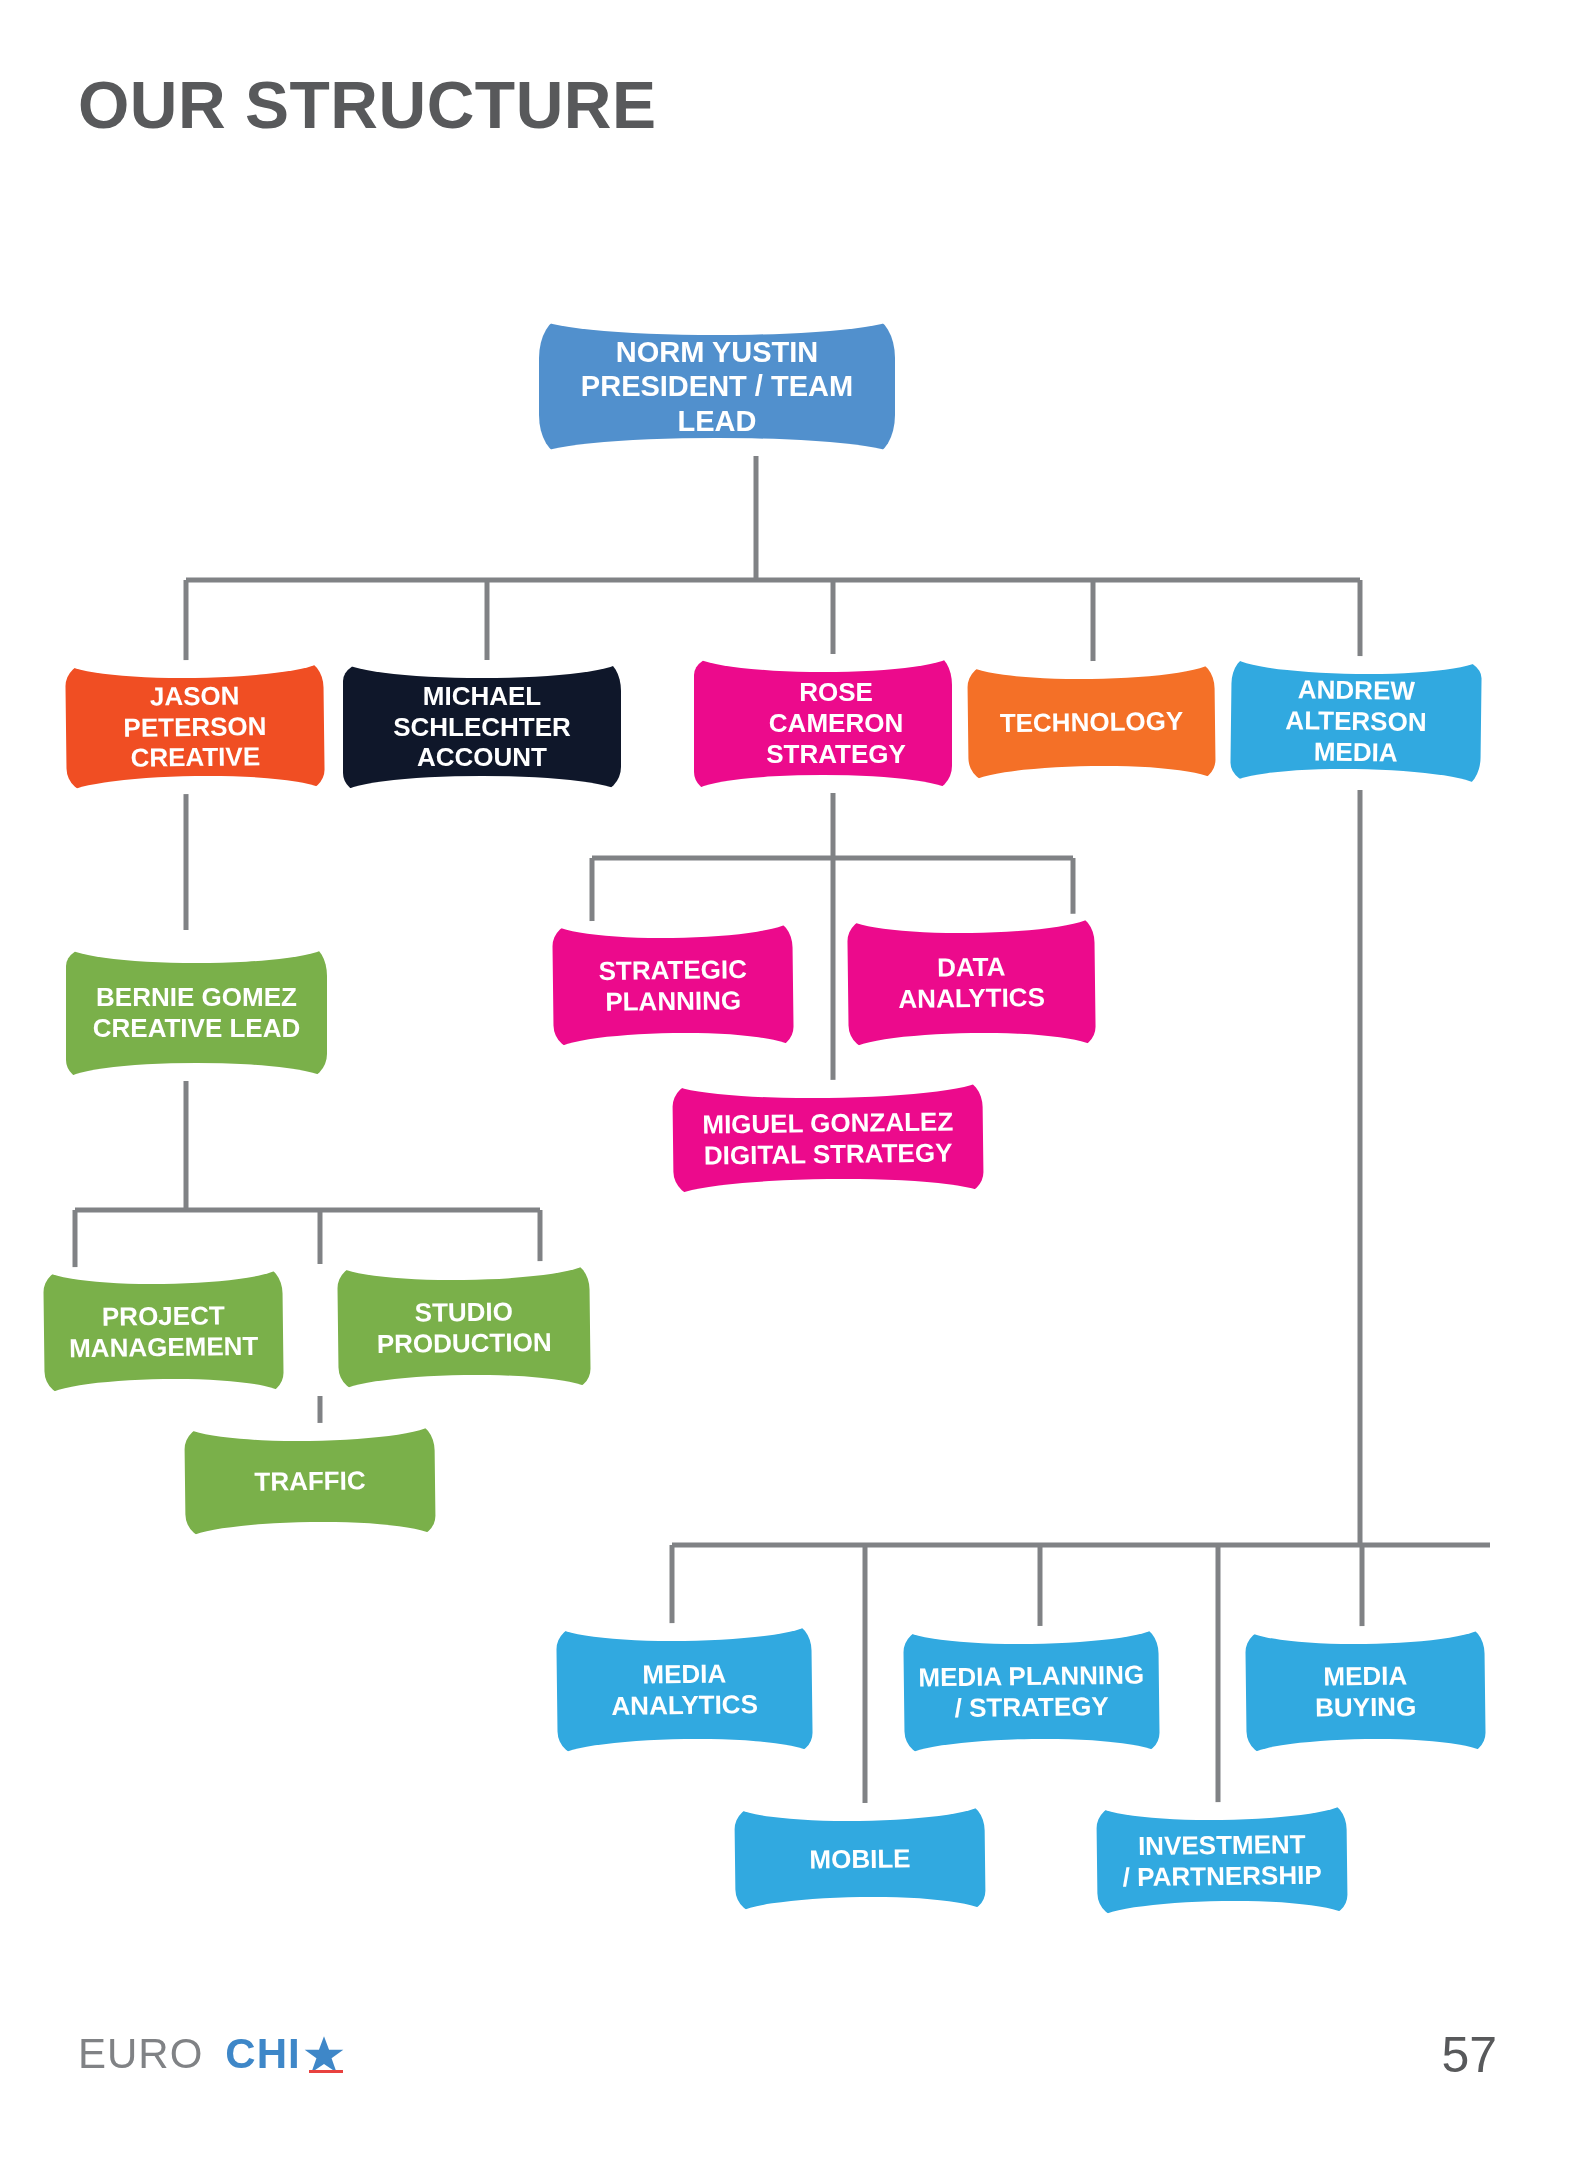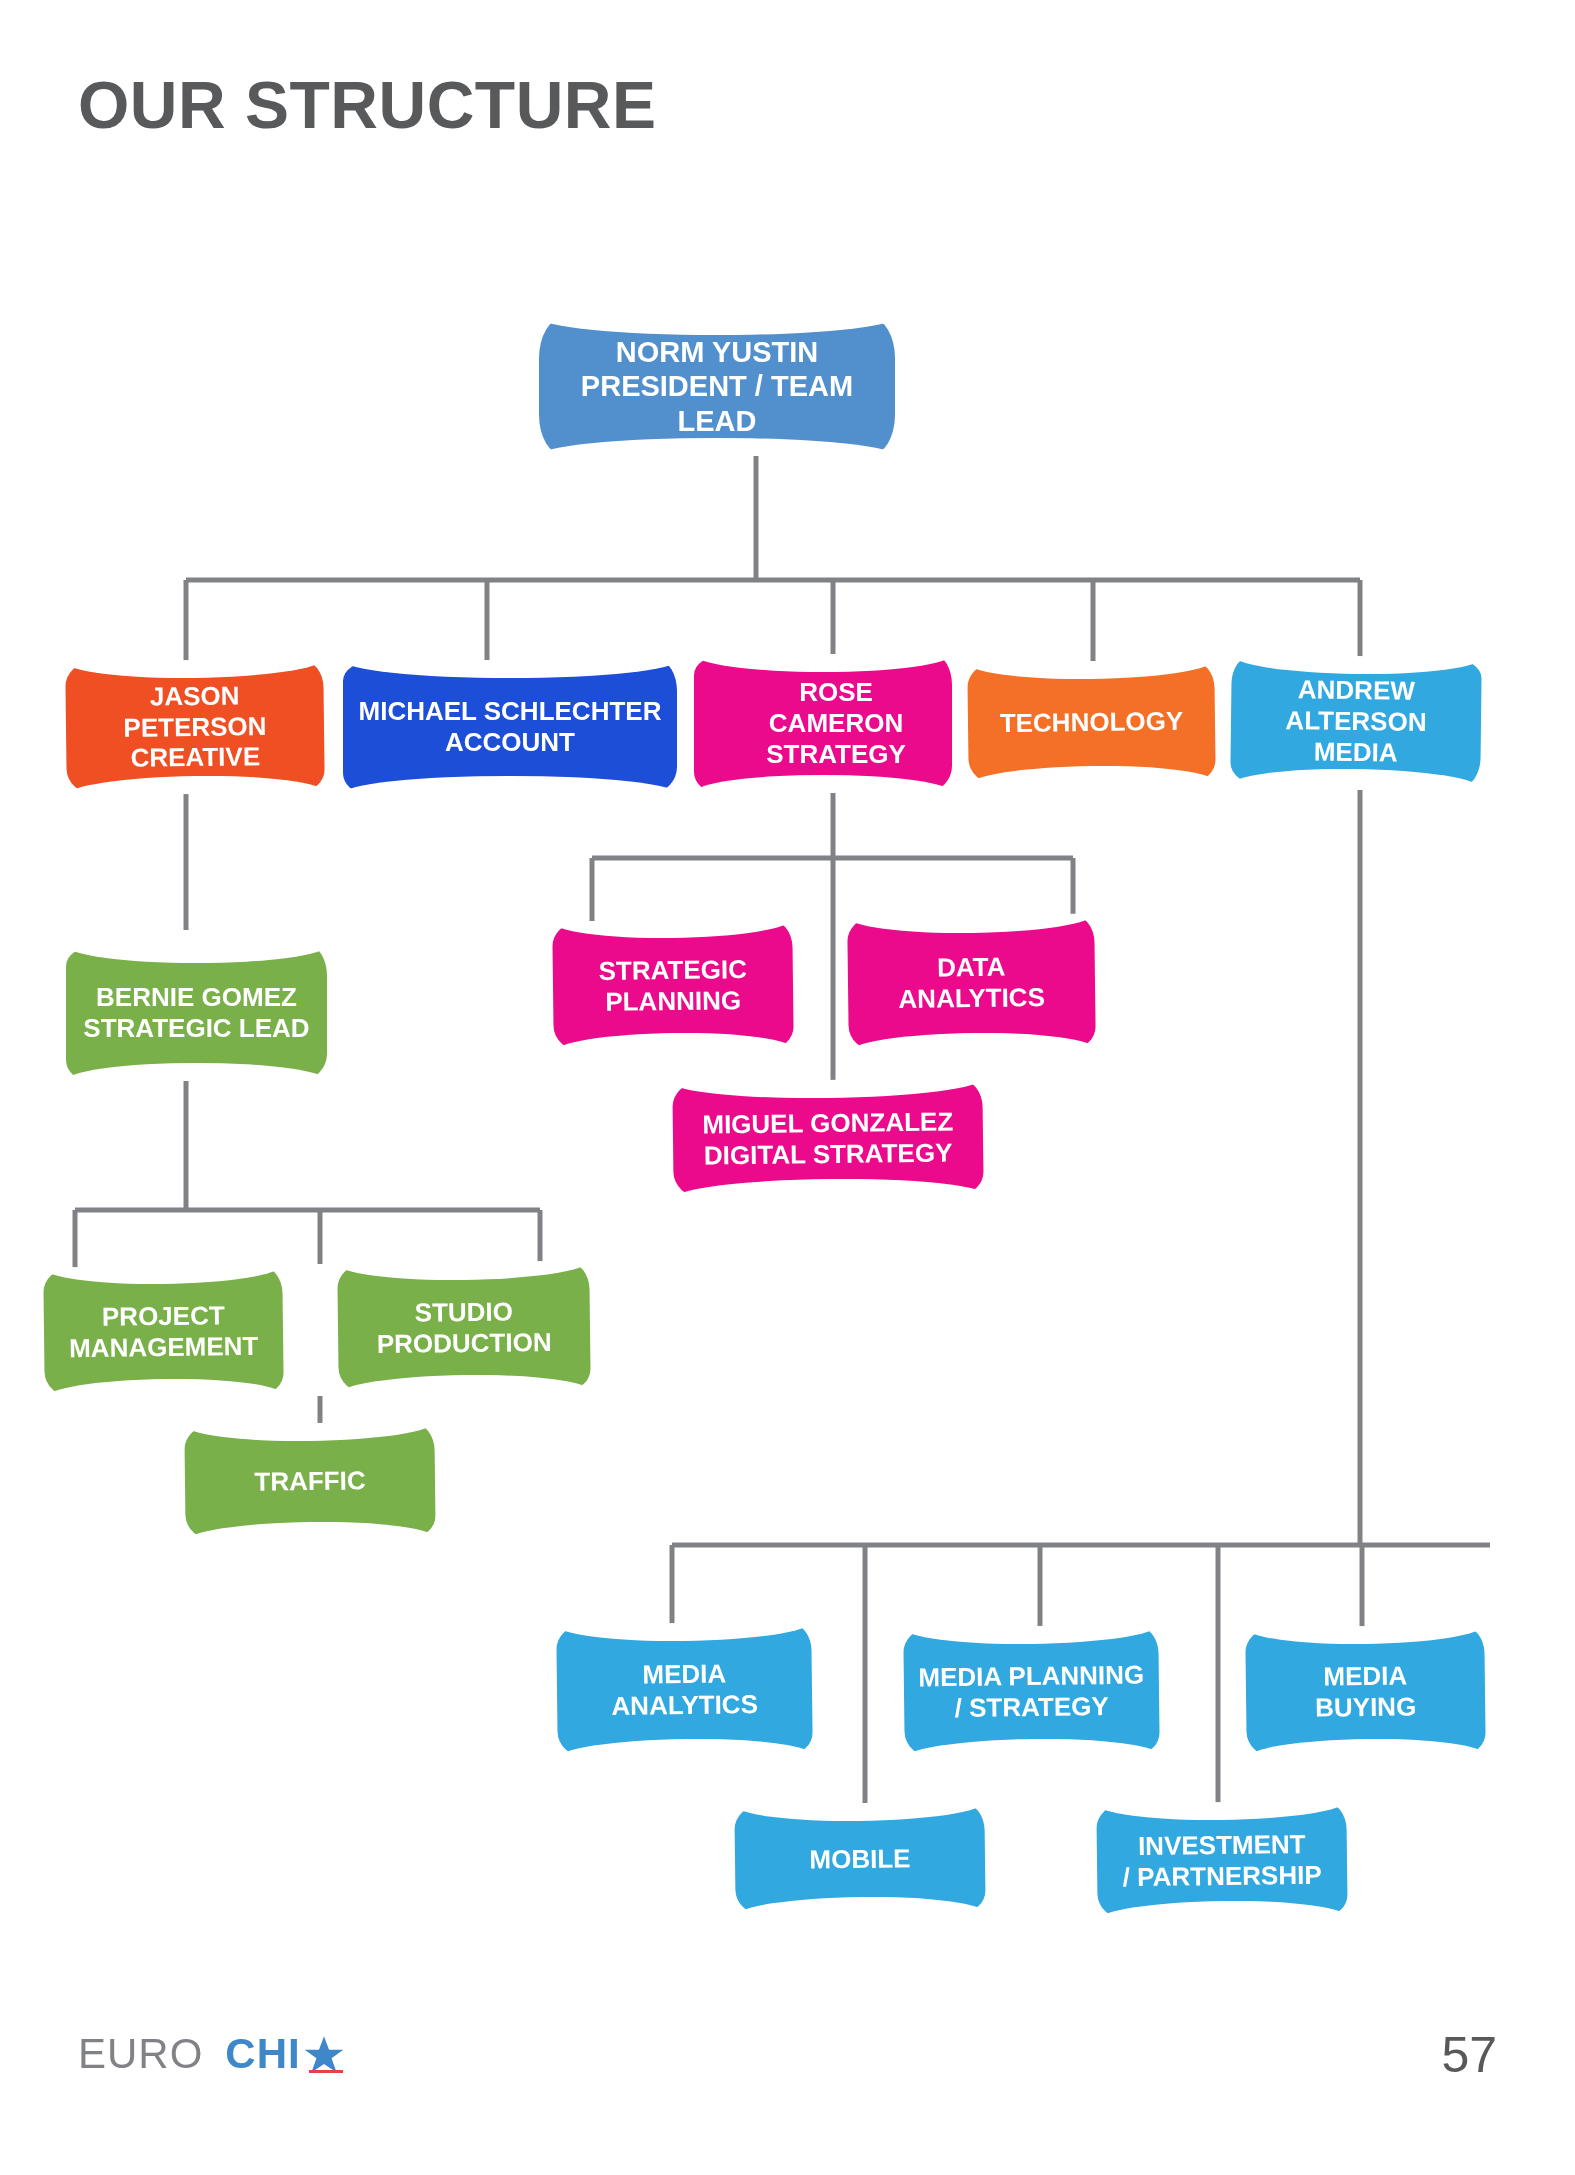--- a/index.html
+++ b/index.html
@@ -180,42 +180,42 @@
   <div class="node shape-ribbon tilt-0 pinch" style="left:539px; top:318px; width:356px; height:137px; background:#5190cd; font-size:29px;">
     <span class="node-label">NORM YUSTIN
 PRESIDENT / TEAM LEAD</span>
   </div>
 
   <div class="node shape-a tilt-l pinch" style="left:66px; top:661px; width:258px; height:132px; background:#f04e23; font-size:26px;">
     <span class="node-label">JASON PETERSON
 CREATIVE</span>
   </div>
 
-  <div class="node shape-b tilt-0 pinch" style="left:343px; top:661px; width:334px; height:132px; background:#1d4ed8; font-size:26px;">
+  <div class="node shape-b tilt-0 pinch" style="left:343px; top:661px; width:278px; height:132px; background:#0f172a; font-size:26px;">
     <span class="node-label">MICHAEL SCHLECHTER
 ACCOUNT</span>
   </div>
 
   <div class="node shape-b tilt-0 pinch" style="left:694px; top:655px; width:258px; height:137px; background:#ec0a8c; font-size:26px;padding-left:36px;">
     <span class="node-label">ROSE CAMERON
 STRATEGY</span>
   </div>
 
   <div class="node shape-a tilt-l pinch" style="left:968px; top:662px; width:247px; height:121px; background:#f47027; font-size:26px;">
     <span class="node-label">TECHNOLOGY</span>
   </div>
 
   <div class="node shape-c tilt-r pinch" style="left:1231px; top:657px; width:250px; height:129px; background:#31a9e0; font-size:26px;">
     <span class="node-label">ANDREW ALTERSON
 MEDIA</span>
   </div>
 
   <div class="node shape-b tilt-0 pinch" style="left:66px; top:946px; width:261px; height:134px; background:#7ab04a; font-size:26px;">
     <span class="node-label">BERNIE GOMEZ
-STRATEGIC LEAD</span>
+CREATIVE LEAD</span>
   </div>
 
   <div class="node shape-a tilt-l pinch" style="left:44px; top:1267px; width:239px; height:129px; background:#7ab04a; font-size:26px;">
     <span class="node-label">PROJECT
 MANAGEMENT</span>
   </div>
 
   <div class="node shape-a tilt-l pinch" style="left:338px; top:1263px; width:252px; height:129px; background:#7ab04a; font-size:26px;">
     <span class="node-label">STUDIO
 PRODUCTION</span>

